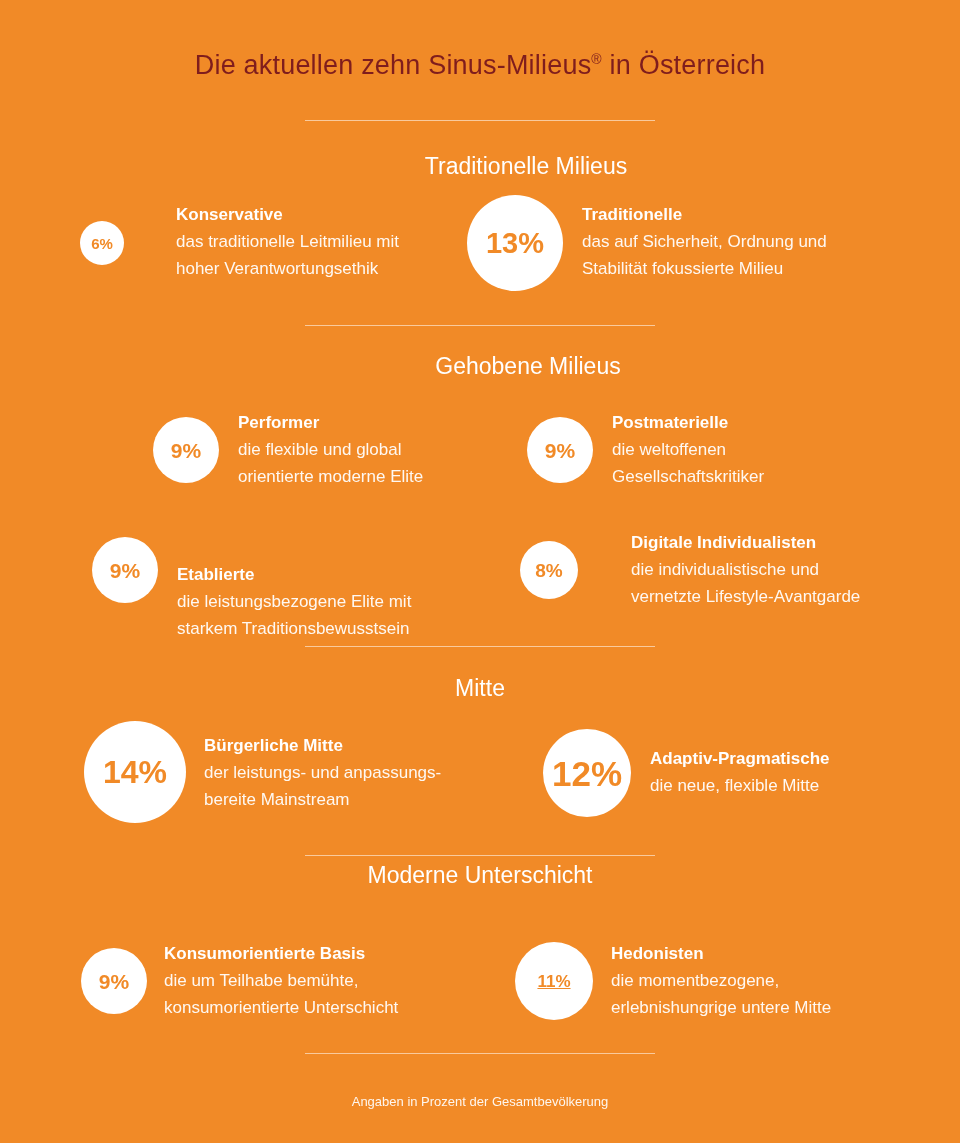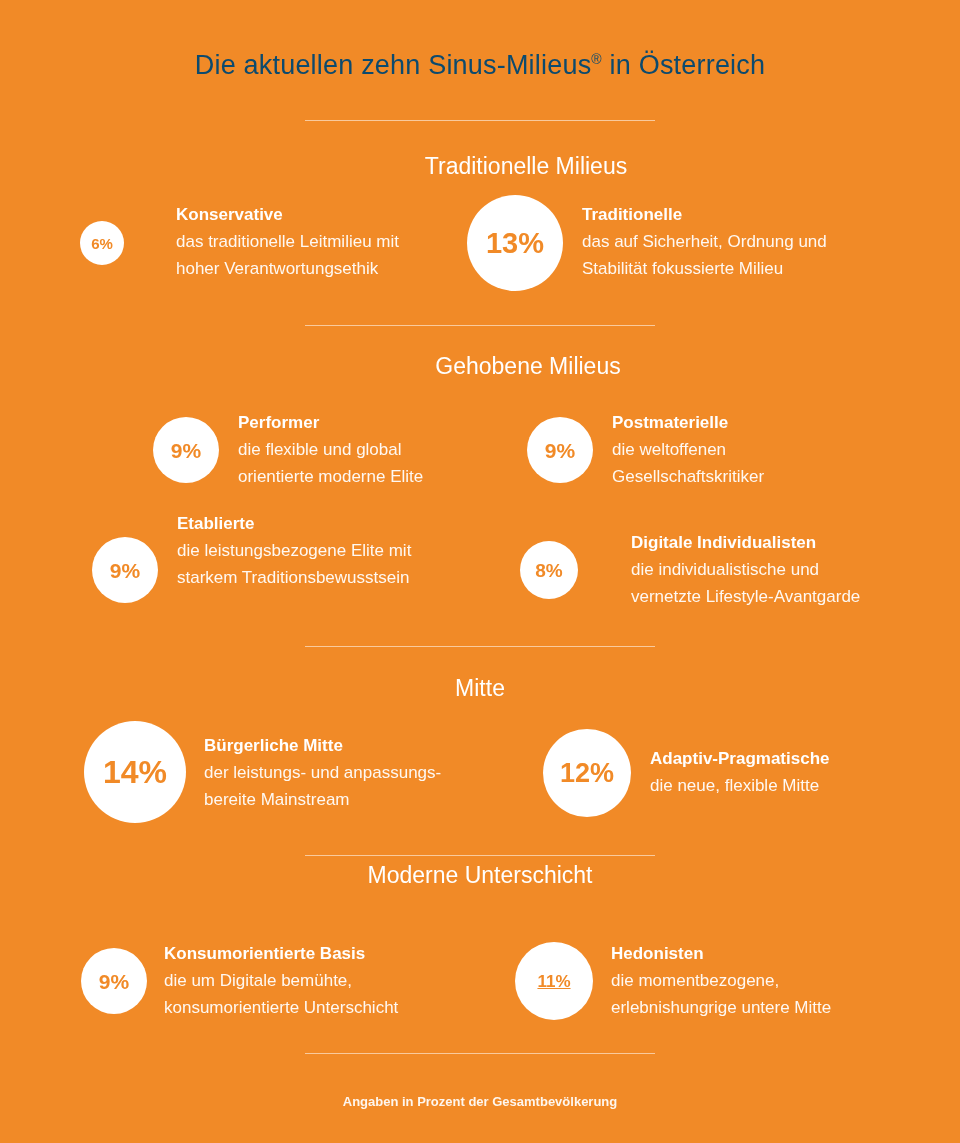--- a/index.html
+++ b/index.html
@@ -22,21 +22,21 @@
     height: 1143px;
   }
 
   
   .main-title {
     position: absolute;
     left: 0;
     top: 48px;
     width: 960px;
     text-align: center;
-    color: #0c4a6e;
+    color: #7f1d1d;
     font-size: 27px;
     font-weight: 300;
     letter-spacing: 0.2px;
     line-height: 34px;
   }
   .main-title sup {
     font-size: 14px;
     vertical-align: super;
     line-height: 0;
   }
@@ -99,21 +99,21 @@
 
   
   .footnote {
     position: absolute;
     left: 0;
     top: 1094px;
     width: 960px;
     text-align: center;
     color: rgba(255,255,255,0.92);
     font-size: 13px;
-    font-weight: 700;
+    font-weight: 400;
   }
 </style>
 </head>
 <body>
 
 <div id="infographic">
 
   <div class="main-title">
     <span>Die aktuellen zehn Sinus-Milieus</span><sup>®</sup><span> in Österreich</span>
   </div>
@@ -157,21 +157,21 @@
     <div class="bubble" style="left:527px; top:417px; width:66px; height:66px; font-size:21px;">9%</div>
     <div class="milieu-text" style="left:612px; top:411px; width:300px;">
       <div class="milieu-name">Postmaterielle</div>
       <div class="milieu-desc">die weltoffenen
 Gesellschaftskritiker</div>
     </div>
   </div>
 
   <div class="milieu">
     <div class="bubble" style="left:92px; top:537px; width:66px; height:66px; font-size:21px;">9%</div>
-    <div class="milieu-text" style="left:177px; top:512px; width:330px;">
+    <div class="milieu-text" style="left:177px; top:563px; width:330px;">
       <div class="milieu-name">Etablierte</div>
       <div class="milieu-desc">die leistungsbezogene Elite mit
 starkem Traditionsbewusstsein</div>
     </div>
   </div>
 
   <div class="milieu">
     <div class="bubble" style="left:520px; top:541px; width:58px; height:58px; font-size:19px;">8%</div>
     <div class="milieu-text" style="left:631px; top:531px; width:330px;">
       <div class="milieu-name">Digitale Individualisten</div>
@@ -187,36 +187,36 @@
   <div class="milieu">
     <div class="bubble" style="left:84px; top:721px; width:102px; height:102px; font-size:32px;">14%</div>
     <div class="milieu-text" style="left:204px; top:734px; width:330px;">
       <div class="milieu-name">Bürgerliche Mitte</div>
       <div class="milieu-desc">der leistungs- und anpassungs-
 bereite Mainstream</div>
     </div>
   </div>
 
   <div class="milieu">
-    <div class="bubble" style="left:543px; top:729px; width:88px; height:88px; font-size:27px;">12%</div>
+    <div class="bubble" style="left:543px; top:729px; width:88px; height:88px; font-size:35px;">12%</div>
     <div class="milieu-text" style="left:650px; top:747px; width:330px;">
       <div class="milieu-name">Adaptiv-Pragmatische</div>
       <div class="milieu-desc">die neue, flexible Mitte</div>
     </div>
   </div>
 
   <div class="divider" style="top:855px;"></div>
 
   <div class="section-title" style="top:861px;">Moderne Unterschicht</div>
 
   <div class="milieu">
     <div class="bubble" style="left:81px; top:948px; width:66px; height:66px; font-size:21px;">9%</div>
     <div class="milieu-text" style="left:164px; top:942px; width:330px;">
       <div class="milieu-name">Konsumorientierte Basis</div>
-      <div class="milieu-desc">die um Digitale bemühte,
+      <div class="milieu-desc">die um Teilhabe bemühte,
 konsumorientierte Unterschicht</div>
     </div>
   </div>
 
   <div class="milieu">
     <div class="bubble" style="left:515px; top:942px; width:78px; height:78px; font-size:17px;text-decoration:underline;">11%</div>
     <div class="milieu-text" style="left:611px; top:942px; width:330px;">
       <div class="milieu-name">Hedonisten</div>
       <div class="milieu-desc">die momentbezogene,
 erlebnishungrige untere Mitte</div>

